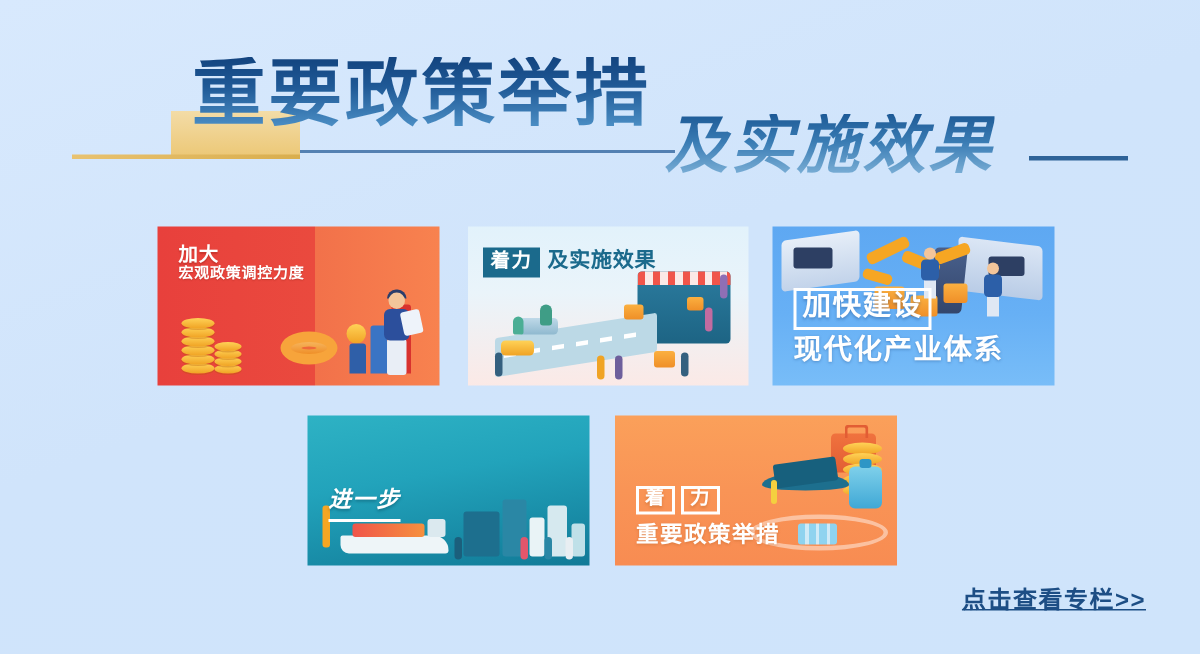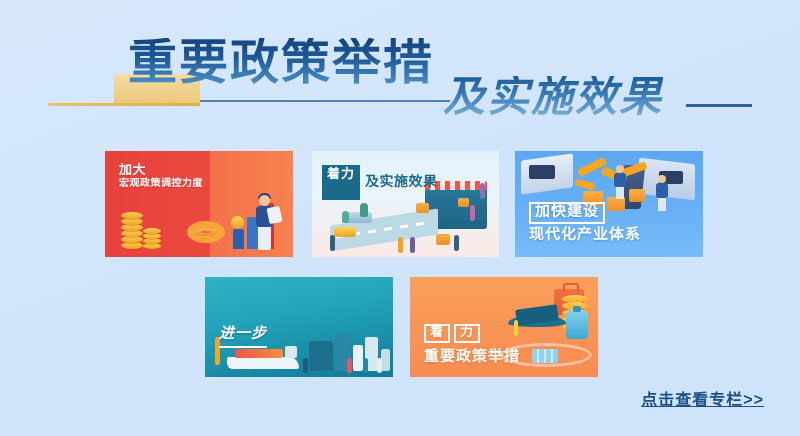--- a/index.html
+++ b/index.html
@@ -82,21 +82,21 @@
   .c1-person .head{position:absolute;left:6px;top:0;width:11px;height:11px;border-radius:50%;background:#f3c59a;}
   .c1-person .hair{position:absolute;left:5px;top:-2px;width:13px;height:6px;border-radius:6px 6px 0 0;background:#2a3d6b;}
   .c1-person .body{position:absolute;left:3px;top:11px;width:17px;height:21px;border-radius:4px;background:#2c4f9c;}
   .c1-person .legs{position:absolute;left:5px;top:31px;width:13px;height:24px;background:#e9eef6;border-radius:2px;}
   .c1-person .pad{position:absolute;left:15px;top:12px;width:13px;height:16px;background:#eef3fa;transform:rotate(-12deg);border-radius:2px;}
 
   
   #card2{left:312px;top:151px;width:187px;height:106px;
          background:linear-gradient(180deg,#e2f2fb 0%,#eaf4fa 42%,#fbe9e6 100%);}
   #card2 .cap{left:10px;top:14px;display:flex;align-items:center;gap:0;}
-  #card2 .tagbox{background:#1b6a8c;color:#fff;font-size:13px;padding:2px 5px 18px;letter-spacing:1px;}
+  #card2 .tagbox{background:#1b6a8c;color:#fff;font-size:13px;padding:2px 5px 3px;letter-spacing:1px;}
   #card2 .tagtxt{color:#1b6a8c;font-size:14px;padding-left:5px;letter-spacing:.5px;}
   .c2-shop{position:absolute;right:12px;top:30px;width:62px;height:48px;
            background:linear-gradient(180deg,#2b7b9e,#1d6484);border-radius:3px;}
   .c2-awn{position:absolute;right:12px;top:30px;width:62px;height:9px;
           background:repeating-linear-gradient(90deg,#f0554a 0 5px,#fbe9e6 5px 10px);border-radius:3px 3px 0 0;}
   .c2-road{position:absolute;left:18px;bottom:14px;width:108px;height:26px;
            background:#bcd9e6;transform:skewY(-9deg);border-radius:2px;}
   .c2-road:after{content:"";position:absolute;left:6px;top:11px;right:6px;height:3px;
            background:repeating-linear-gradient(90deg,#fff 0 8px,transparent 8px 16px);}
   .c2-car{position:absolute;left:34px;bottom:34px;width:26px;height:11px;border-radius:3px;
@@ -114,21 +114,21 @@
   .c2-ppl .q3{left:98px;bottom:4px;background:#6d5f9c;}
   .c2-ppl .q4{left:142px;bottom:6px;background:#34607f;}
   .c2-ppl .q5{left:158px;bottom:36px;background:#c26ba0;}
   .c2-ppl .q6{left:168px;bottom:58px;background:#8f6fb5;}
   .c2-tree{position:absolute;left:48px;bottom:40px;width:8px;height:14px;border-radius:4px 4px 2px 2px;background:#3f9d86;}
   .c2-tree2{position:absolute;left:30px;bottom:34px;width:7px;height:12px;border-radius:4px 4px 2px 2px;background:#4bae95;}
 
   
   #card3{left:515px;top:151px;width:188px;height:106px;
          background:linear-gradient(180deg,#5ea8f2 0%,#67b0f5 55%,#78bdf8 100%);}
-  #card3 .cap{left:14px;bottom:12px;color:#fff;font-size:15px;letter-spacing:1px;
+  #card3 .cap{left:14px;bottom:12px;color:#fff;font-size:19px;letter-spacing:1px;
               text-shadow:0 1px 2px rgba(20,60,120,.35);}
   #card3 .boxed{display:inline-block;border:2px solid #fff;padding:0 4px 1px;margin-bottom:3px;}
   .c3-mach{position:absolute;border-radius:3px;}
   .c3-m1{left:6px;top:6px;width:52px;height:34px;background:linear-gradient(180deg,#e6eef8,#c2d3ea);transform:skewY(-8deg);}
   .c3-m2{left:14px;top:14px;width:26px;height:14px;background:#2d3f63;border-radius:2px;}
   .c3-m3{right:8px;top:10px;width:56px;height:36px;background:linear-gradient(180deg,#dbe6f5,#b9cce6);transform:skewY(7deg);}
   .c3-m4{right:20px;top:20px;width:24px;height:13px;background:#2d3f63;border-radius:2px;}
   .c3-m5{right:60px;top:14px;width:22px;height:44px;background:linear-gradient(180deg,#49608c,#33466c);transform:skewX(-6deg);}
   .c3-arm i{position:absolute;display:block;background:#f6a623;border-radius:3px;}
   .c3-arm .a1{left:62px;top:12px;width:30px;height:8px;transform:rotate(-26deg);}

